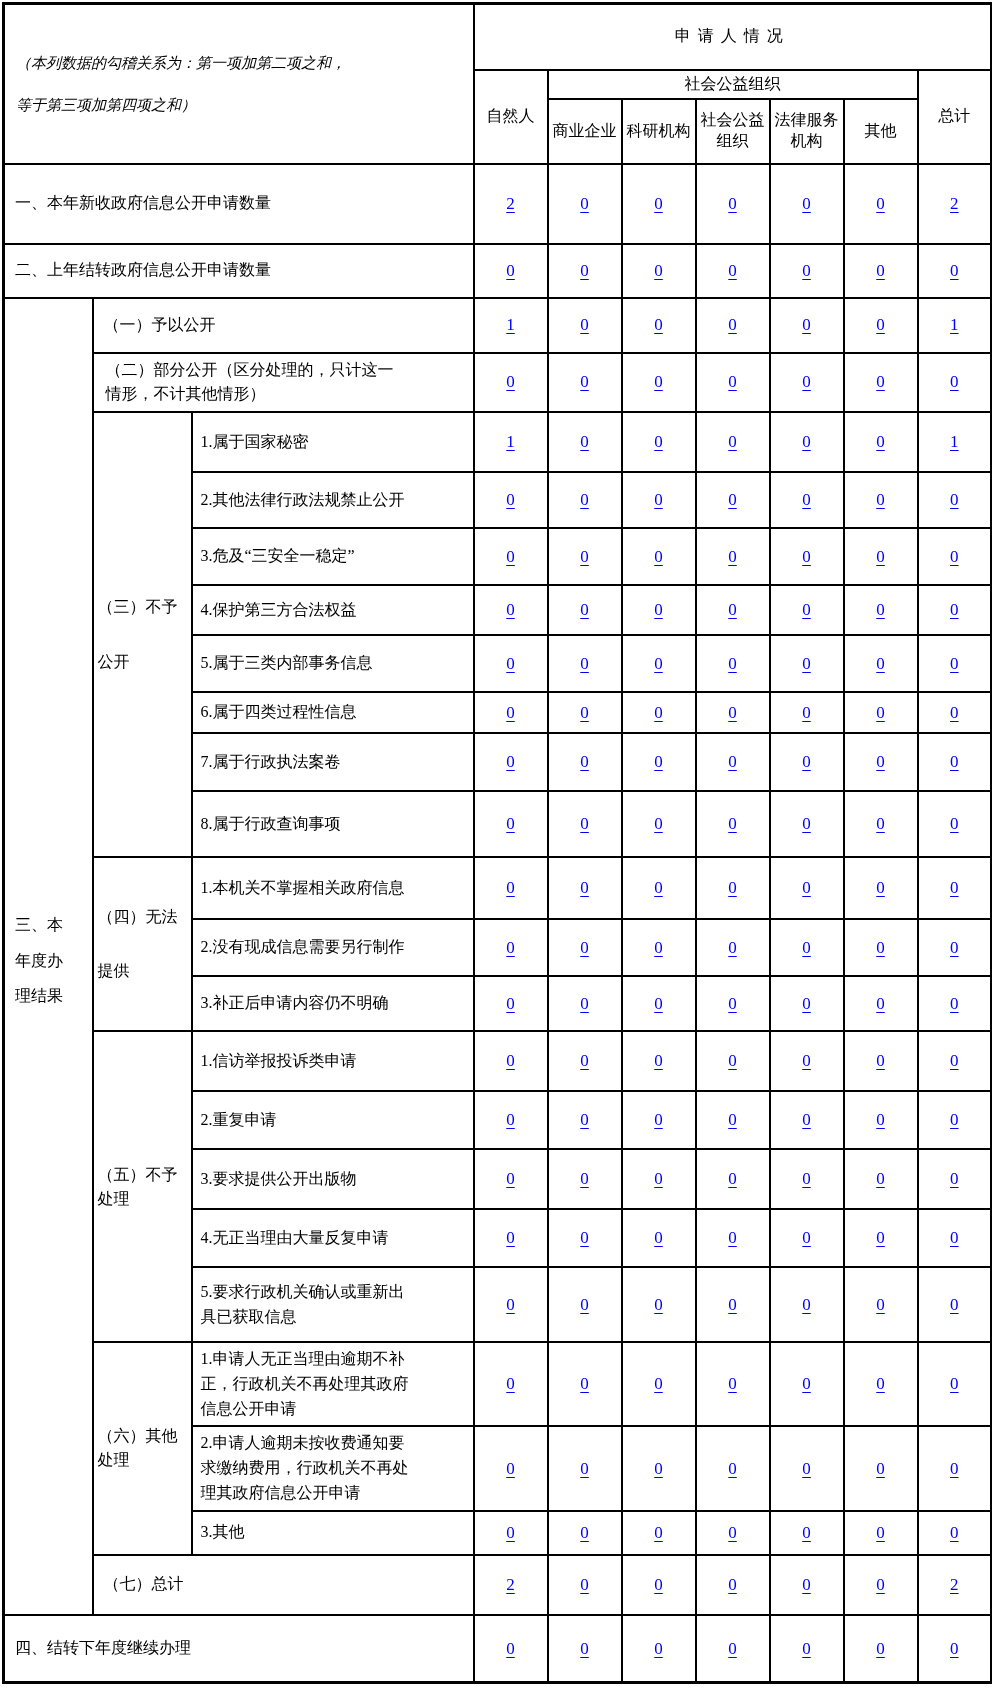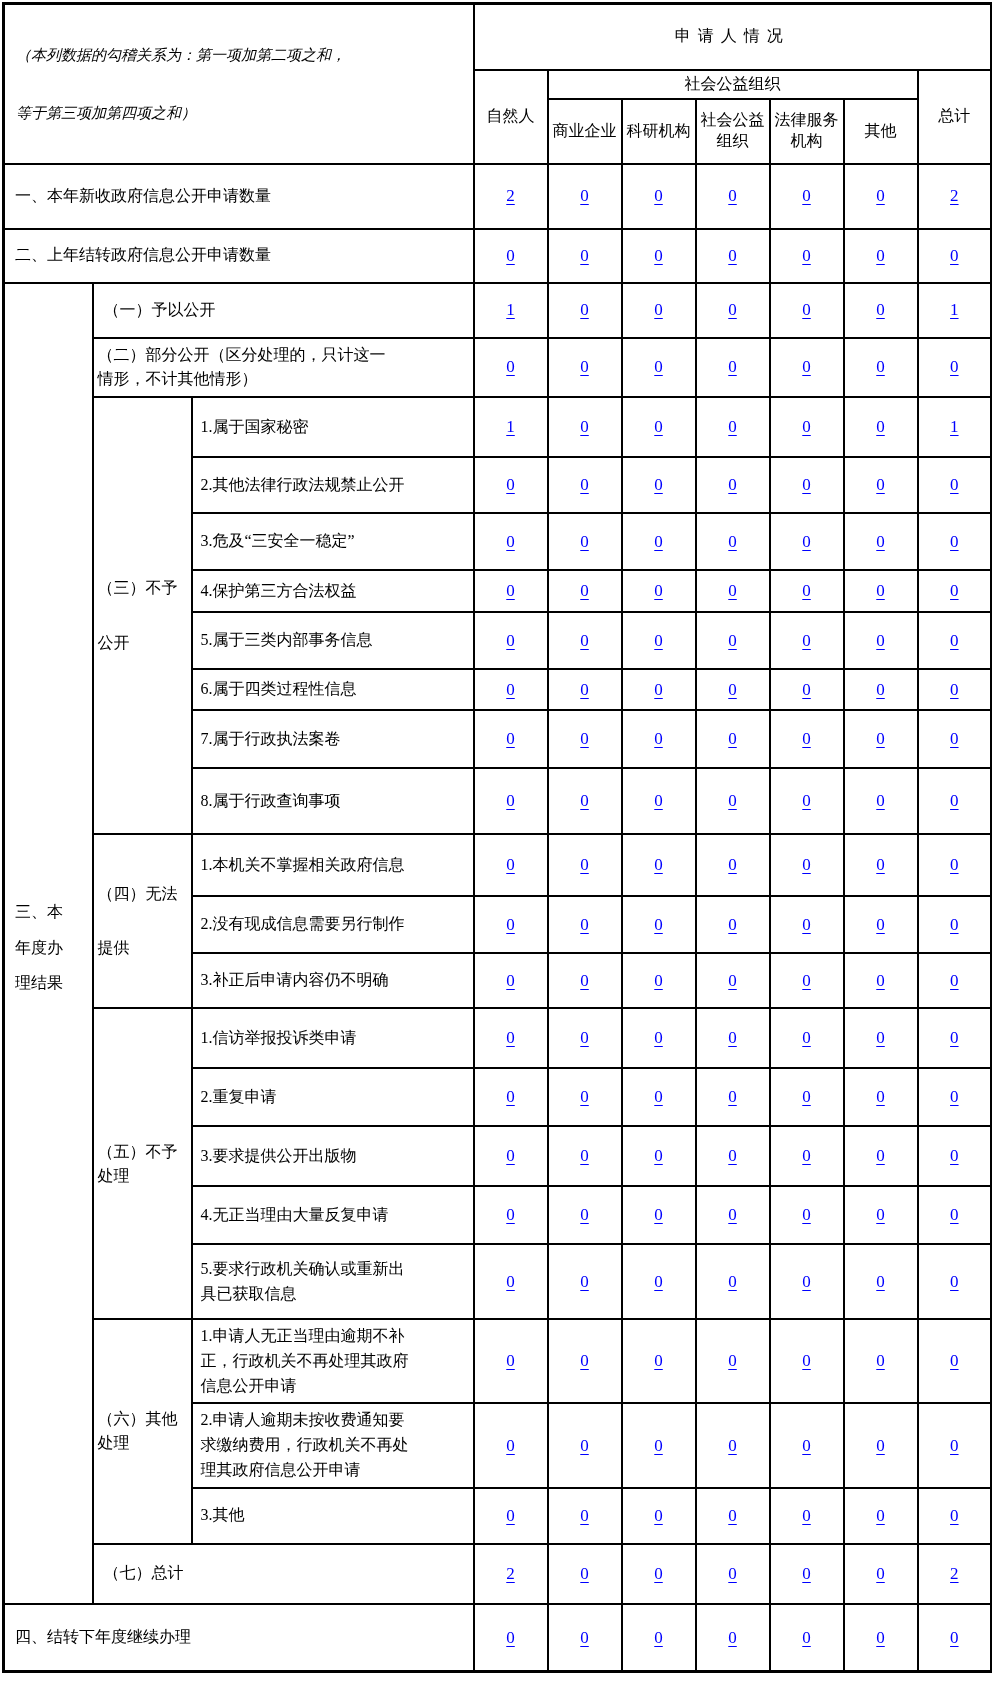--- a/index.html
+++ b/index.html
@@ -11,26 +11,26 @@
   table.report {
     border-collapse:collapse; table-layout:fixed;
     width:988px; margin:2px 0 0 2px;
     border:3px solid var(--border);
   }
   td { border:2px solid var(--border); vertical-align:middle; overflow:hidden; }
   td.head { text-align:center; font-size:16px; line-height:1.3; padding:2px; }
   td.head.applicant { letter-spacing:7px; }
   td.note-cell { vertical-align:middle; }
   .note-text {
-    font-style:italic; font-size:15px; line-height:58px;
+    font-style:italic; font-size:15px; line-height:42px;
     white-space:pre-line; padding:0 6px 0 10px;
   }
   td.label { font-size:16px; line-height:1.55; padding:4px 8px 4px 10px; text-align:left; }
   td.label.item { padding:4px 58px 4px 8px; }
-  td.label.pad-partial { padding:4px 74px 4px 4px; }
+  td.label.pad-partial { padding:4px 74px 4px 12px; }
   td.label.vlabel { padding:12px 18px 4px 10px; line-height:2.2; }
   td.label.sublabel { padding:4px 12px 4px 4px; }
   td.label.gap-wide { line-height:3.4; }
   td.label.gap-tight { line-height:1.5; }
   td.num { text-align:center; }
   .val {
     color:var(--link); text-decoration:underline; text-underline-offset:3px;
     font-size:17px; cursor:pointer;
   }
 </style>
@@ -65,21 +65,21 @@
     <td class="head" rowspan="2">总计</td>
   </tr>
   <tr style="height:65px">
     <td class="head">商业企业</td>
     <td class="head">科研机构</td>
     <td class="head">社会公益组织</td>
     <td class="head">法律服务机构</td>
     <td class="head">其他</td>
   </tr>
 
-  <tr style="height:65px">
+  <tr style="height:80px">
     <td class="label" colspan="3">一、本年新收政府信息公开申请数量</td>
   <td class="num"><span class="val">2</span></td>
         <td class="num"><span class="val">0</span></td>
         <td class="num"><span class="val">0</span></td>
         <td class="num"><span class="val">0</span></td>
         <td class="num"><span class="val">0</span></td>
         <td class="num"><span class="val">0</span></td>
         <td class="num"><span class="val">2</span></td>
       </tr>
   <tr style="height:54px">
@@ -139,21 +139,21 @@
   <tr style="height:57px">
     <td class="label item">3.危及“三安全一稳定”</td>
   <td class="num"><span class="val">0</span></td>
         <td class="num"><span class="val">0</span></td>
         <td class="num"><span class="val">0</span></td>
         <td class="num"><span class="val">0</span></td>
         <td class="num"><span class="val">0</span></td>
         <td class="num"><span class="val">0</span></td>
         <td class="num"><span class="val">0</span></td>
       </tr>
-  <tr style="height:42px">
+  <tr style="height:50px">
     <td class="label item">4.保护第三方合法权益</td>
   <td class="num"><span class="val">0</span></td>
         <td class="num"><span class="val">0</span></td>
         <td class="num"><span class="val">0</span></td>
         <td class="num"><span class="val">0</span></td>
         <td class="num"><span class="val">0</span></td>
         <td class="num"><span class="val">0</span></td>
         <td class="num"><span class="val">0</span></td>
       </tr>
   <tr style="height:57px">
@@ -295,21 +295,21 @@
   <tr style="height:72px">
     <td class="label item">2.申请人逾期未按收费通知要求缴纳费用，行政机关不再处理其政府信息公开申请</td>
   <td class="num"><span class="val">0</span></td>
         <td class="num"><span class="val">0</span></td>
         <td class="num"><span class="val">0</span></td>
         <td class="num"><span class="val">0</span></td>
         <td class="num"><span class="val">0</span></td>
         <td class="num"><span class="val">0</span></td>
         <td class="num"><span class="val">0</span></td>
       </tr>
-  <tr style="height:56px">
+  <tr style="height:44px">
     <td class="label item">3.其他</td>
   <td class="num"><span class="val">0</span></td>
         <td class="num"><span class="val">0</span></td>
         <td class="num"><span class="val">0</span></td>
         <td class="num"><span class="val">0</span></td>
         <td class="num"><span class="val">0</span></td>
         <td class="num"><span class="val">0</span></td>
         <td class="num"><span class="val">0</span></td>
       </tr>
 

